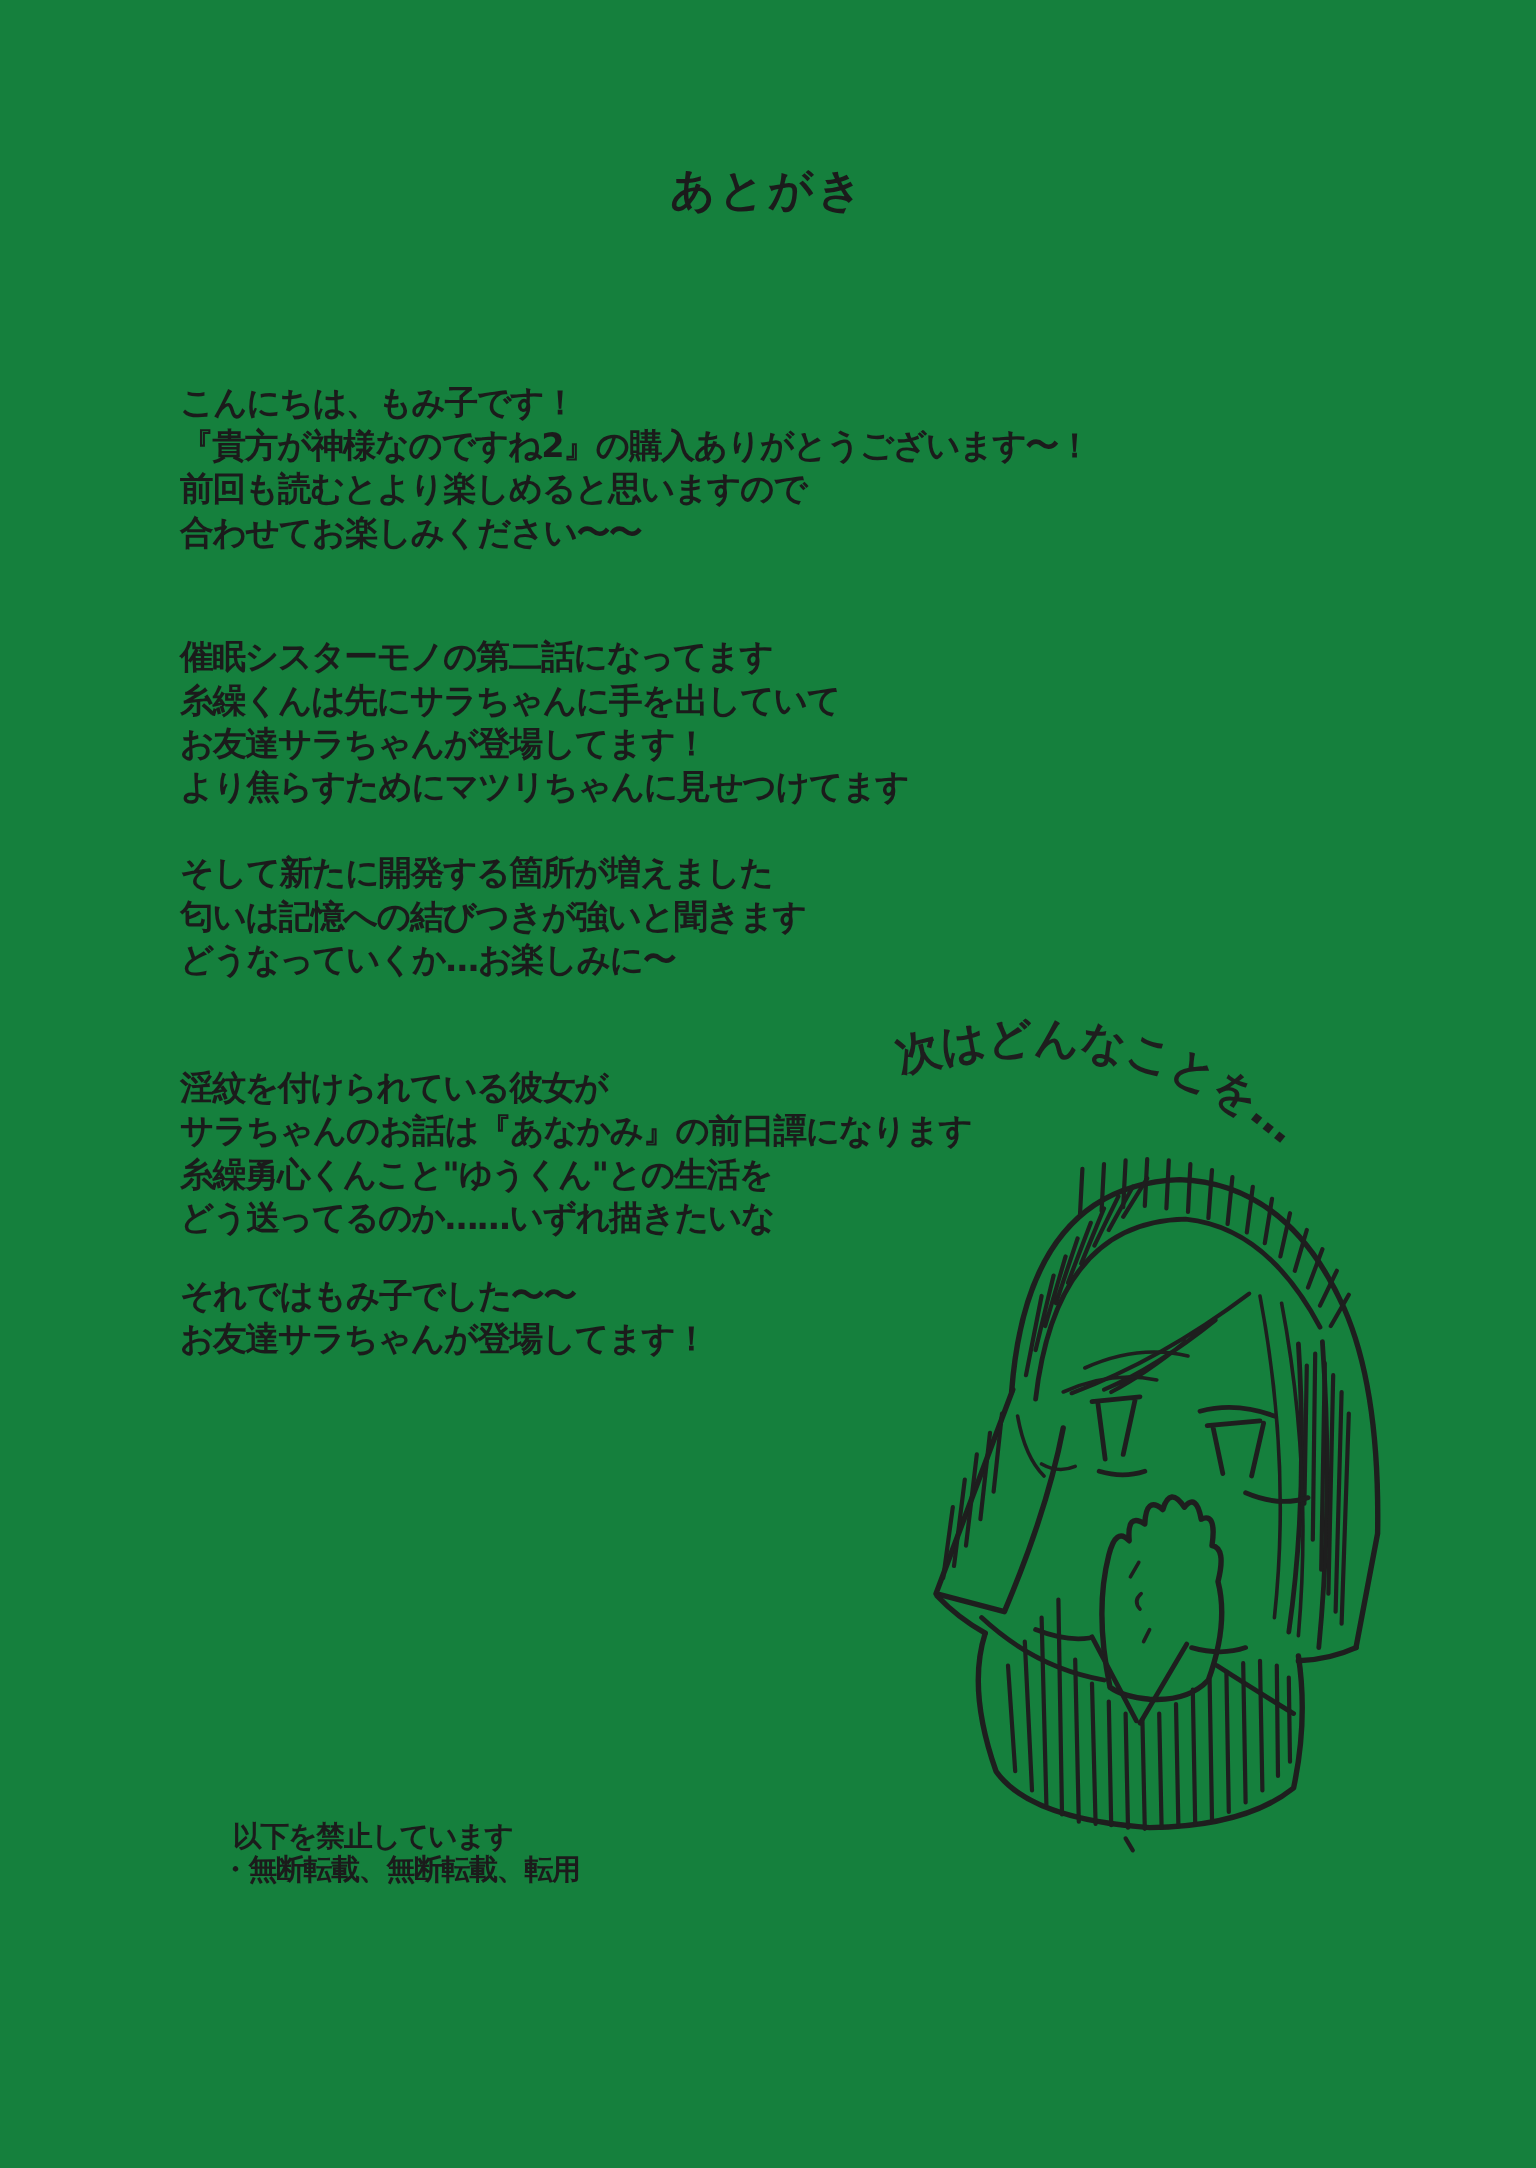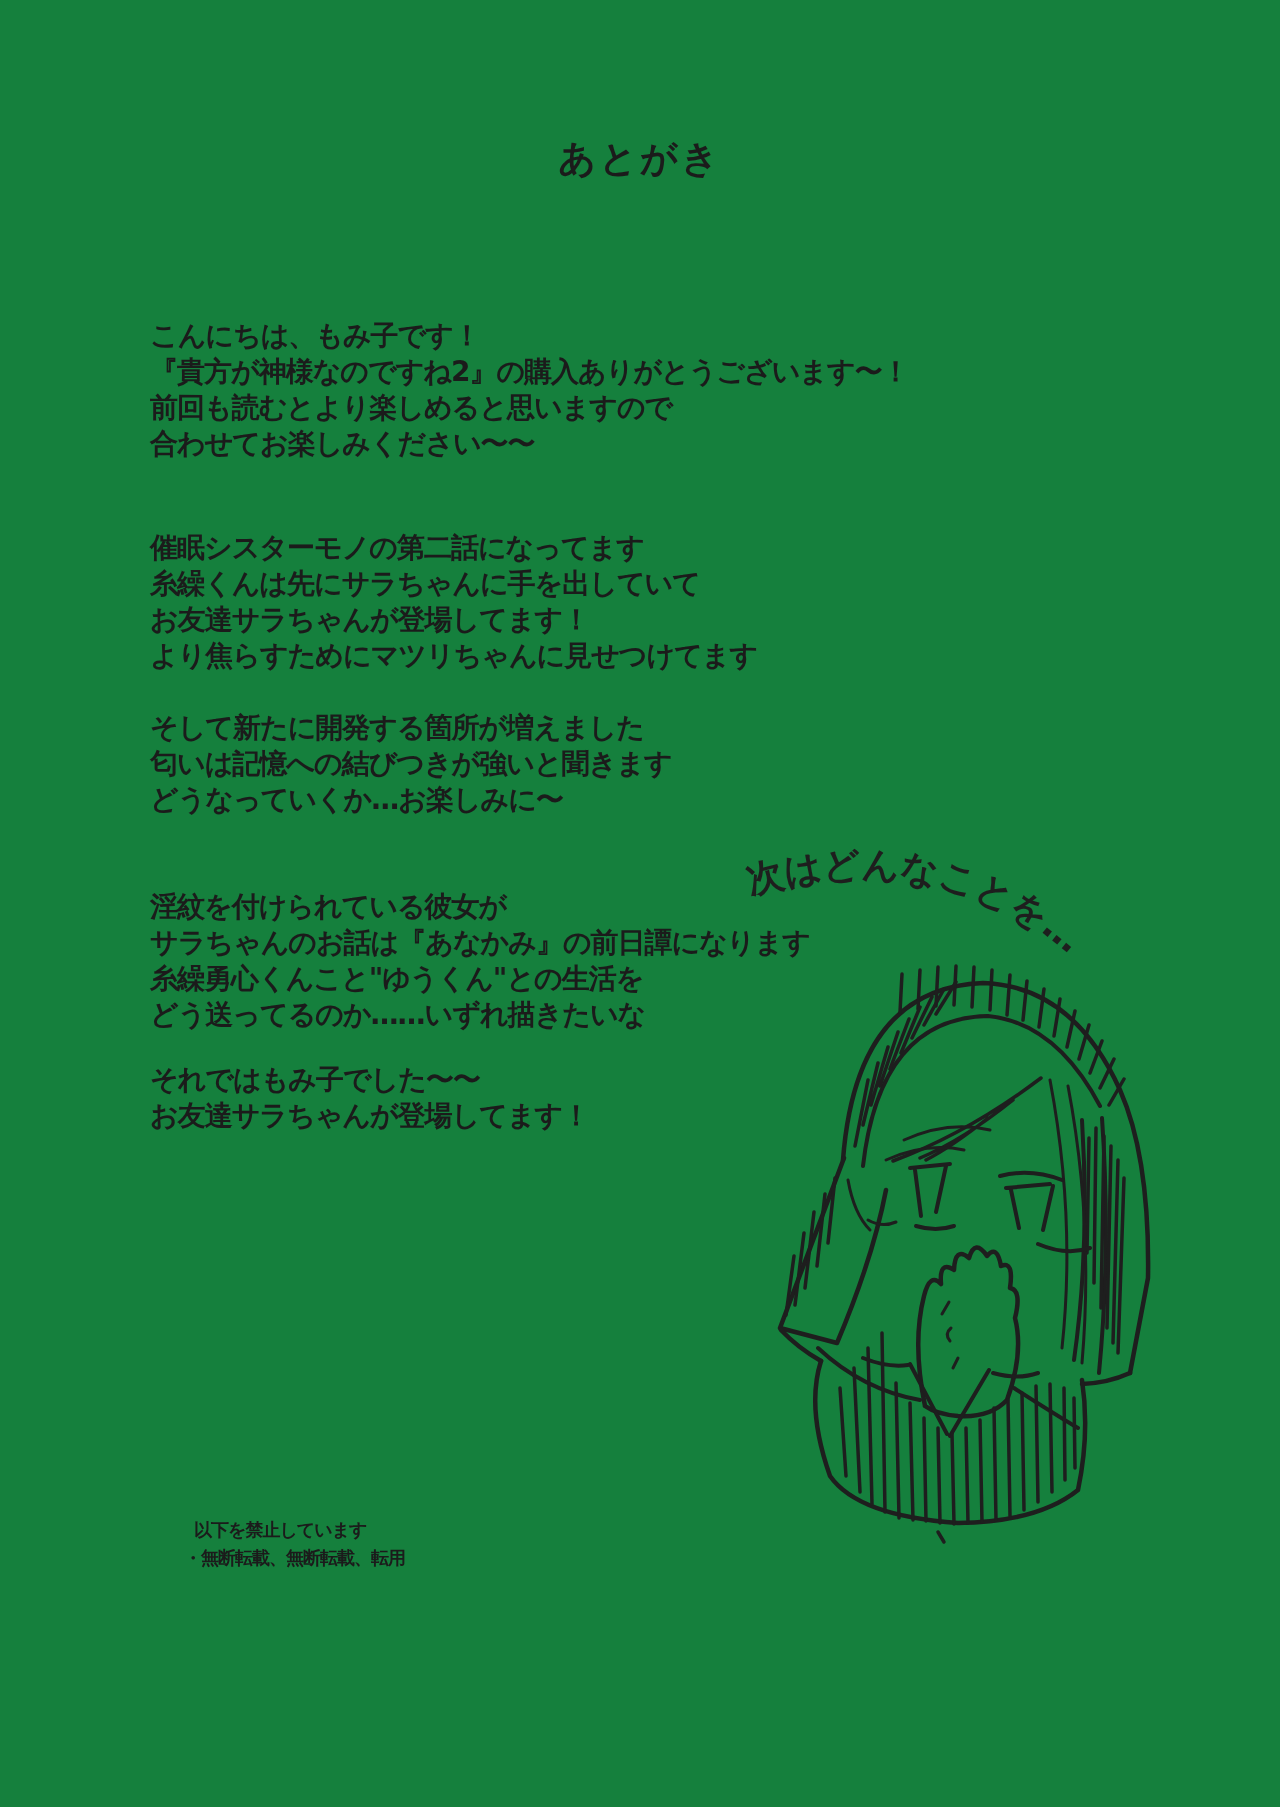--- a/index.html
+++ b/index.html
@@ -17,21 +17,21 @@
     text-align:center;
     font-size:37px;font-weight:700;letter-spacing:3px;
   }
   .para{position:absolute;left:150px;}
   .para .line{
     font-size:28px;line-height:36px;font-weight:700;
     letter-spacing:-1px;white-space:pre;
   }
   .footer{position:absolute;left:184px;top:1516px;}
   .footer .line{
-    font-size:18px;line-height:28px;font-weight:700;
+    font-size:24px;line-height:28px;font-weight:700;
     letter-spacing:-1px;white-space:pre;
   }
   .footer .line.first{padding-left:10px;}
   .sketch{position:absolute;left:658px;top:828px;}
   .sketch *{vector-effect:none;}
 </style>
 </head>
 <body>
 
 <div class="page">

